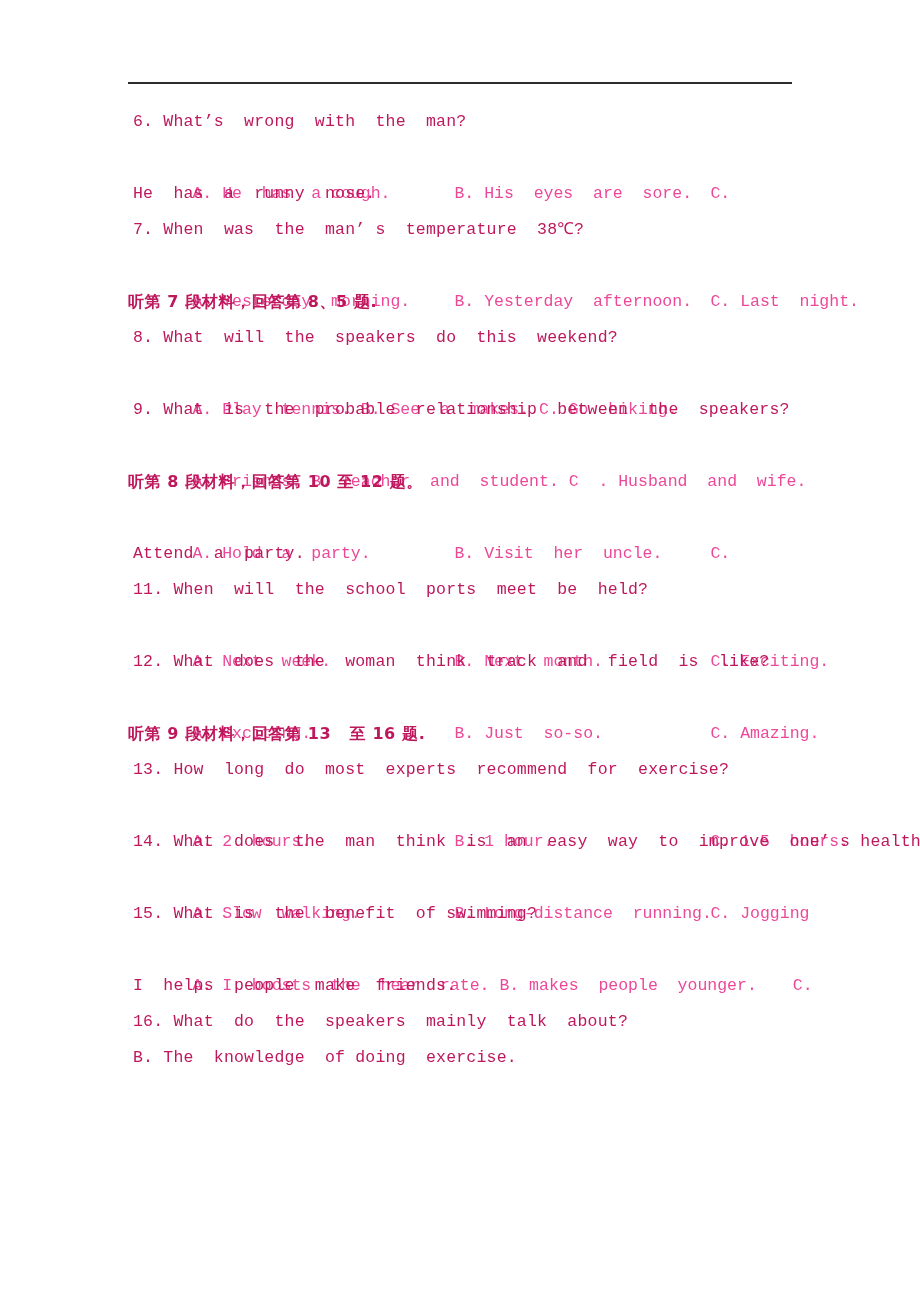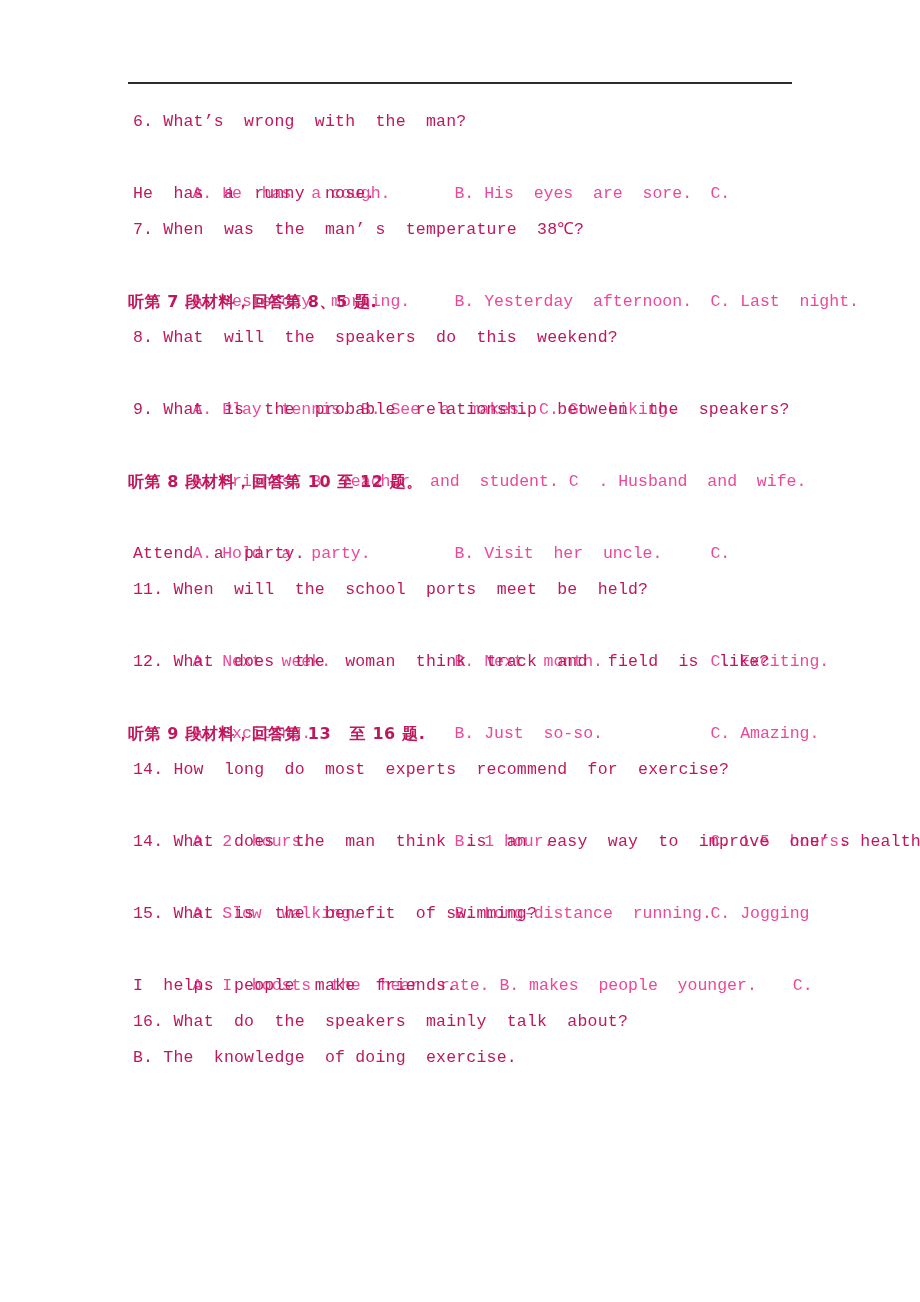--- a/index.html
+++ b/index.html
@@ -133,21 +133,21 @@
       <span class="col col-a">A. Next  week.</span><span class="col col-b">B. Next  month.</span><span class="col col-c">C. Exciting.</span>
     </div>
 
     <div class="line en">12. What  does  the  woman  think  track  and  field  is  like?</div>
     <div class="optrow">
       <span class="col col-a">A. Exciting.</span><span class="col col-b">B. Just  so-so.</span><span class="col col-c">C. Amazing.</span>
     </div>
 
     <div class="line cn">听第 9 段材料，回答第 13   至 16 题.</div>
 
-    <div class="line en">14. How  long  do  most  experts  recommend  for  exercise?</div>
+    <div class="line en">13. How  long  do  most  experts  recommend  for  exercise?</div>
     <div class="optrow">
       <span class="col col-a">A. 2  hours.</span><span class="col col-b">B. 1 hour.</span><span class="col col-c">C. 1.5  hours.</span>
     </div>
 
     <div class="line en">14. What  does  the  man  think  is  an  easy  way  to  improve  one’ s health?</div>
     <div class="optrow">
       <span class="col col-a">A. Slow  walking.</span><span class="col col-b">B. Long-distance  running.</span><span class="col col-c">C. Jogging</span>
     </div>
 
     <div class="line en">15. What  is  the  benefit  of swimming?</div>

